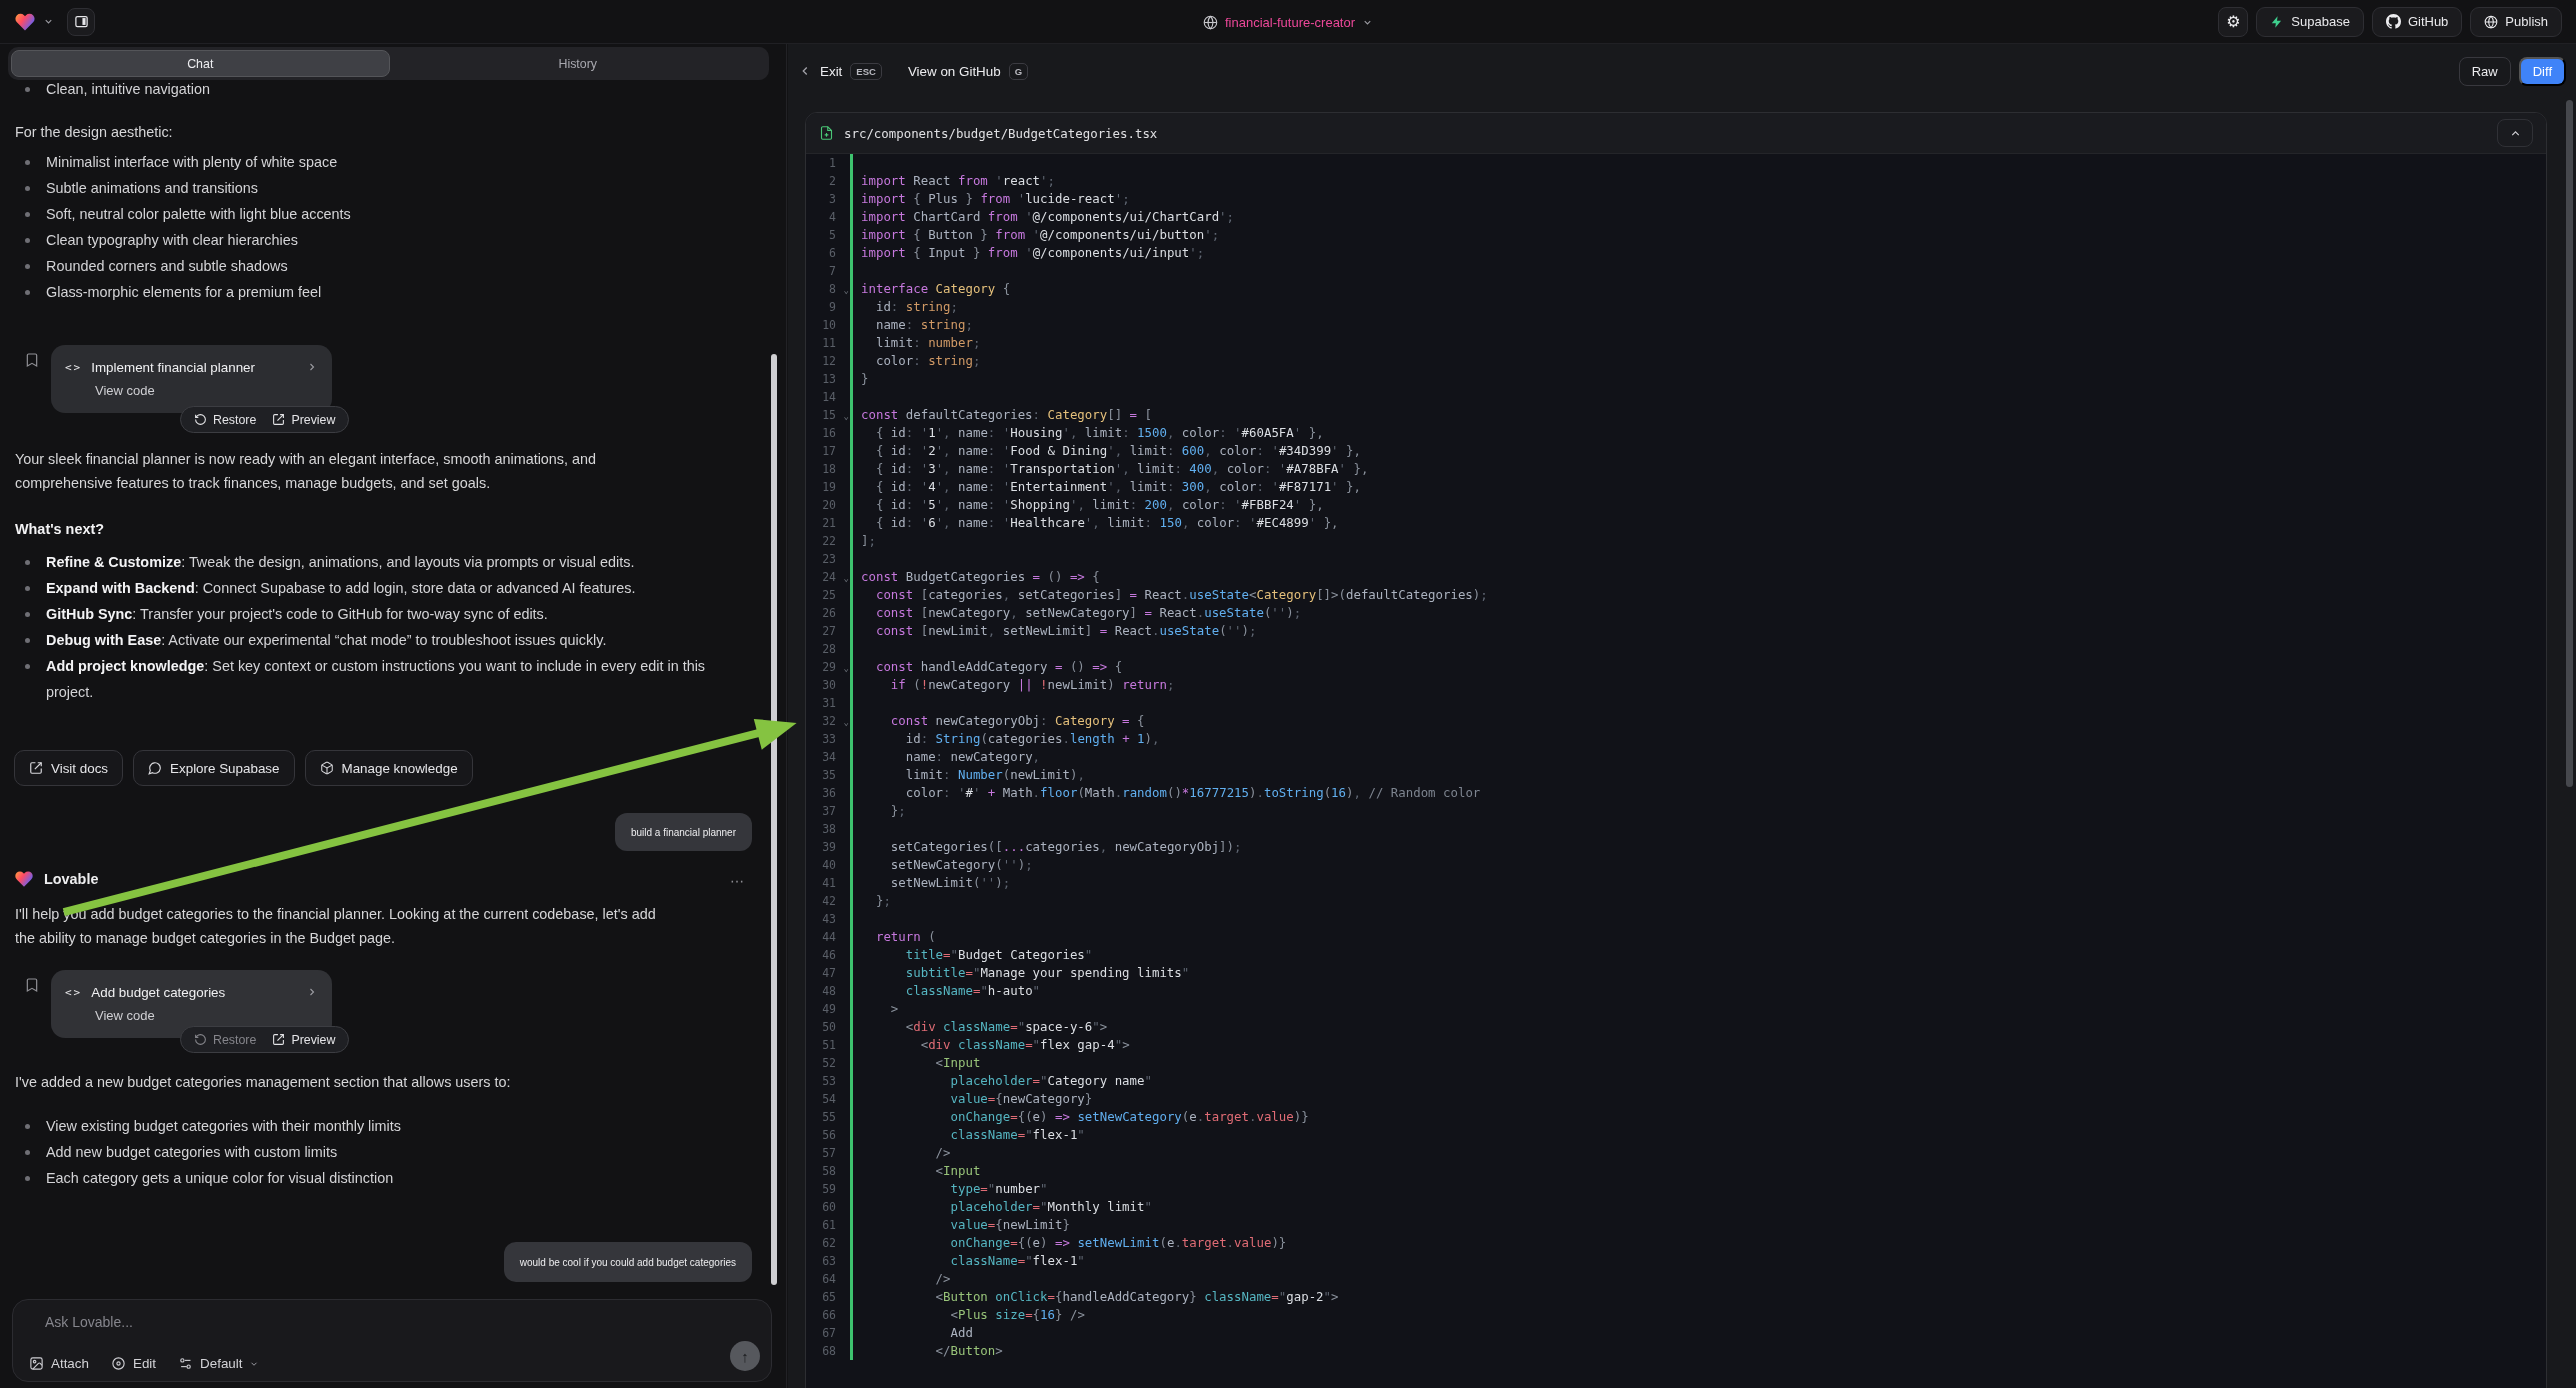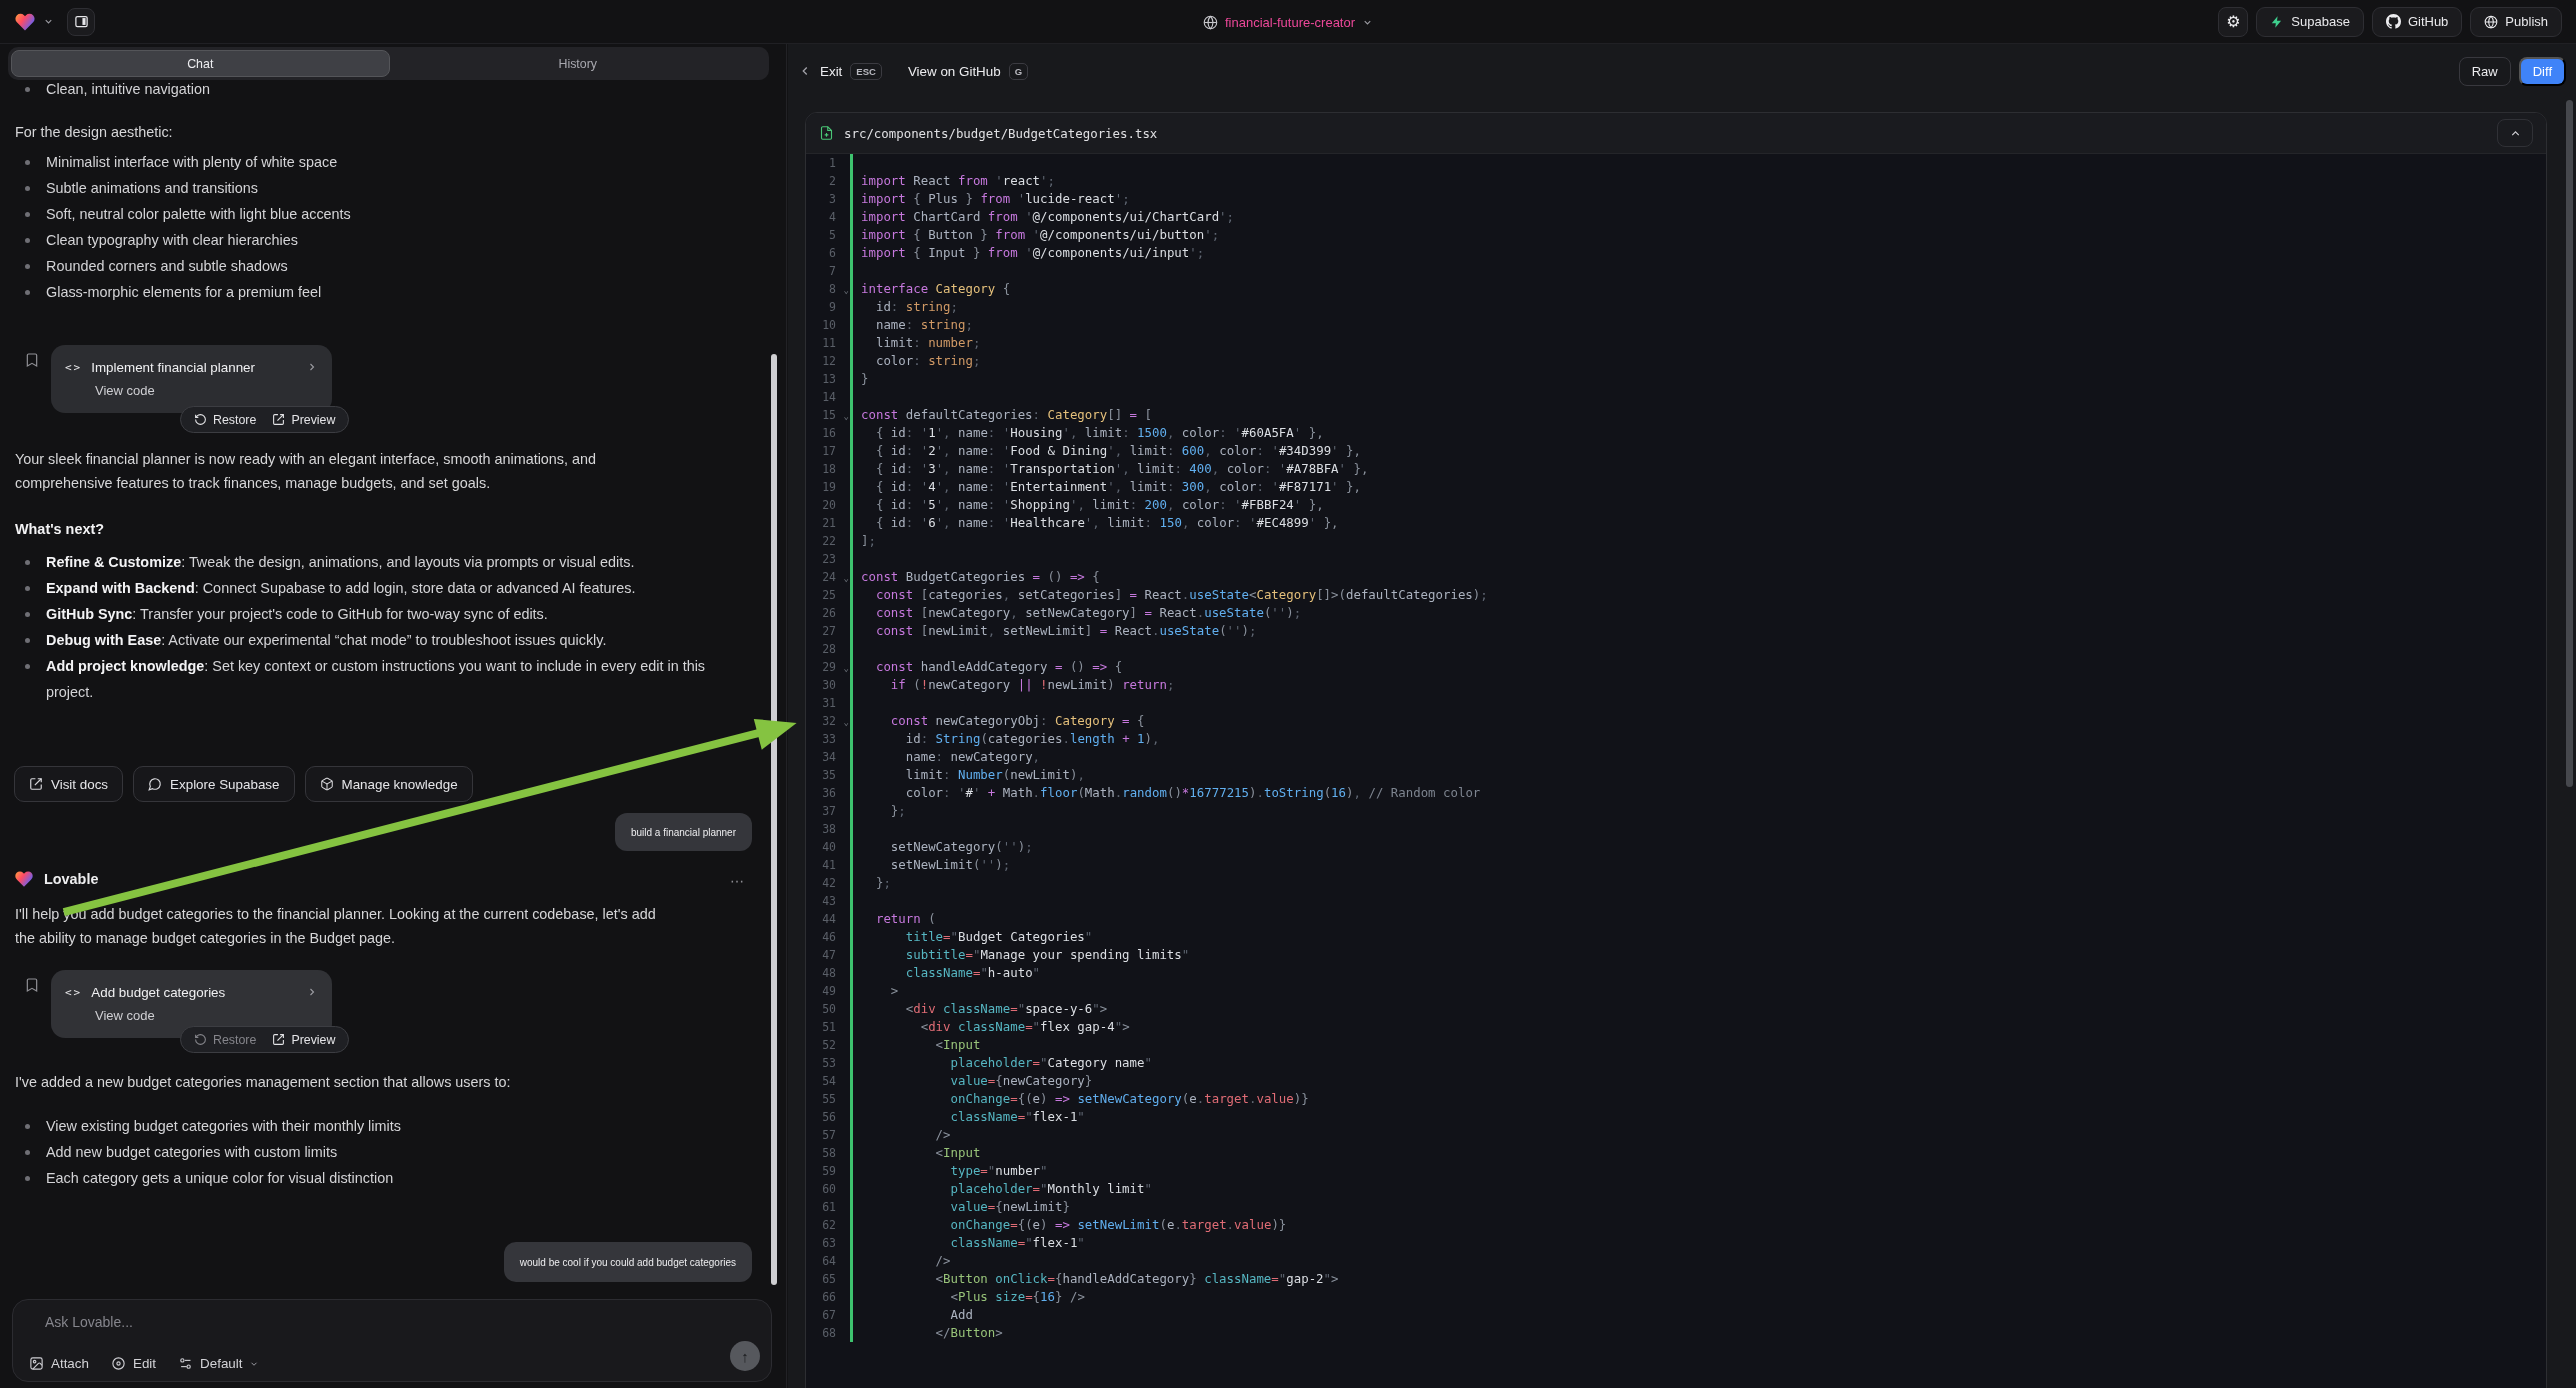--- a/index.html
+++ b/index.html
@@ -253,21 +253,21 @@
       <div class="heading abs" style="left:15px; top:441px;">What's next?</div>
 
       <ul class="blist abs" style="left:15px; top:469px; width:732px;">
         <li><span class="blead">Refine &amp; Customize</span><span>: Tweak the design, animations, and layouts via prompts or visual edits.</span></li>
         <li><span class="blead">Expand with Backend</span><span>: Connect Supabase to add login, store data or advanced AI features.</span></li>
         <li><span class="blead">GitHub Sync</span><span>: Transfer your project's code to GitHub for two-way sync of edits.</span></li>
         <li><span class="blead">Debug with Ease</span><span>: Activate our experimental “chat mode” to troubleshoot issues quickly.</span></li>
         <li><span class="blead">Add project knowledge</span><span>: Set key context or custom instructions you want to include in every edit in this project.</span></li>
       </ul>
 
-      <div class="actions" style="left:14px; top:686px;border-radius:6px;">
+      <div class="actions" style="left:14px; top:670px;border-radius:6px;">
         <button class="actbtn">
           <svg class="ic" width="14" height="14" viewBox="0 0 24 24" fill="none" stroke="#d9d9dd" stroke-width="2">
               <path d="M21 13v6a2 2 0 0 1-2 2H5a2 2 0 0 1-2-2V5a2 2 0 0 1 2-2h6"></path>
               <path d="M10 14 21 3"></path>
               <path d="M15 3h6v6"></path>
             </svg>
           <span>Visit docs</span>
         </button>
         <button class="actbtn">
           <svg class="ic" width="14" height="14" viewBox="0 0 24 24" fill="none" stroke="#d9d9dd" stroke-width="2">
@@ -604,20 +604,25 @@
             <span class="gut">37</span>
             <span class="dbar"></span>
             <span class="ct"><span class="tk-p">    }</span><span class="tk-q">;</span></span>
           </div>
           <div class="cl">
             <span class="gut">38</span>
             <span class="dbar"></span>
             <span class="ct"></span>
           </div>
           <div class="cl">
+            <span class="gut">39</span>
+            <span class="dbar"></span>
+            <span class="ct"><span class="tk-v">    setCategories</span><span class="tk-p">([</span><span class="tk-k">...</span><span class="tk-v">categories</span><span class="tk-q">, </span><span class="tk-v">newCategoryObj</span><span class="tk-p">])</span><span class="tk-q">;</span></span>
+          </div>
+          <div class="cl">
             <span class="gut">40</span>
             <span class="dbar"></span>
             <span class="ct"><span class="tk-v">    setNewCategory</span><span class="tk-p">(</span><span class="tk-q">''</span><span class="tk-p">)</span><span class="tk-q">;</span></span>
           </div>
           <div class="cl">
             <span class="gut">41</span>
             <span class="dbar"></span>
             <span class="ct"><span class="tk-v">    setNewLimit</span><span class="tk-p">(</span><span class="tk-q">''</span><span class="tk-p">)</span><span class="tk-q">;</span></span>
           </div>
           <div class="cl">

